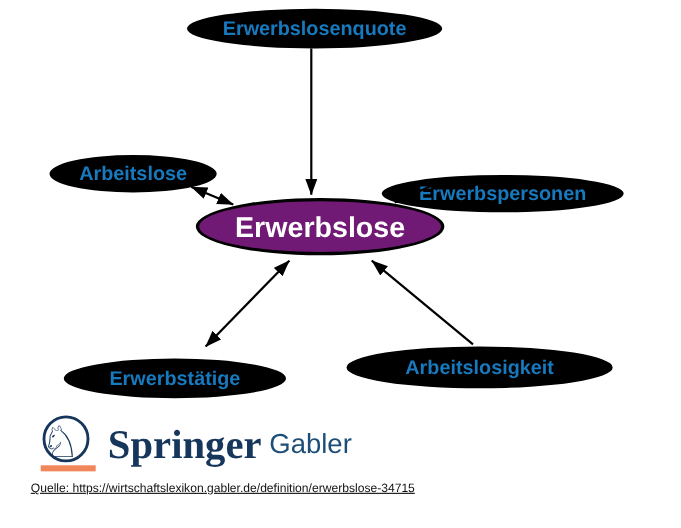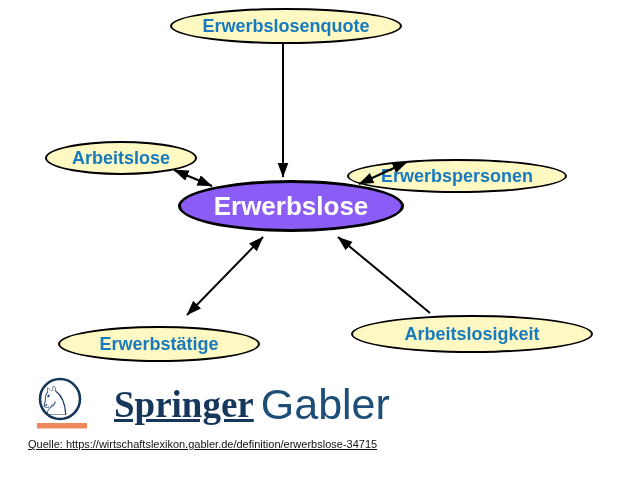--- a/index.html
+++ b/index.html
@@ -2,37 +2,37 @@
 <html><head>
 <meta charset="utf-8">
 <style>
   html,body{margin:0;padding:0;background:#fff;}
   #canvas{
     position:relative;width:619px;height:480px;background:#ffffff;overflow:hidden;
     font-family:"Liberation Sans",sans-serif;
   }
   .node{
     position:absolute;display:flex;align-items:center;justify-content:center;
-    border:2px solid #000;border-radius:50%;background:#fef9c3;box-sizing:border-box;
+    border:2px solid #000;border-radius:50%;background:#000000;box-sizing:border-box;
     color:#1779be;font-weight:bold;font-size:18px;text-align:center;white-space:nowrap;
   }
   .node-center{
-    border-width:3px;background:#8b5cf6;color:#ffffff;font-size:26px;
+    border-width:3px;background:#701a75;color:#ffffff;font-size:26px;
   }
   #edges{position:absolute;left:0;top:0;z-index:3;pointer-events:none;}
   .nodes-layer{position:absolute;left:0;top:0;width:100%;height:100%;z-index:2;}
   #logo{
     position:absolute;left:30px;top:376px;display:flex;align-items:center;z-index:2;
   }
   #logo .brand{
     font-family:"Liberation Serif",serif;font-weight:bold;font-size:37px;color:#16365c;
-    margin-left:24px;letter-spacing:0px;text-decoration:underline;
+    margin-left:8px;letter-spacing:0px;
   }
   #logo .suffix{
-    font-family:"Liberation Sans",sans-serif;font-weight:normal;font-size:43px;color:#1d4e77;
+    font-family:"Liberation Sans",sans-serif;font-weight:normal;font-size:25px;color:#1d4e77;
     margin-left:7px;
   }
   #source{
     position:absolute;left:28px;top:438px;font-size:11px;color:#111;z-index:2;
     font-family:"Liberation Sans",sans-serif;white-space:nowrap;text-decoration:underline;
   }
 </style>
 </head>
 <body>
 
@@ -49,21 +49,21 @@
     </div>
 
     <div class="node" style="left:58px;top:326px;width:202px;height:36px;">
       <span>Erwerbstätige</span>
     </div>
 
     <div class="node" style="left:45px;top:141px;width:152px;height:34px;">
       <span>Arbeitslose</span>
     </div>
 
-    <div class="node" style="left:351px;top:315px;width:242px;height:38px;">
+    <div class="node" style="left:315px;top:315px;width:242px;height:38px;">
       <span>Arbeitslosigkeit</span>
     </div>
 
     <div class="node node-center" style="left:178px;top:180px;width:226px;height:52px;">
       <span>Erwerbslose</span>
     </div>
   </div>
 
   <svg id="edges" width="619" height="480" viewBox="0 0 619 480">
     <defs>

